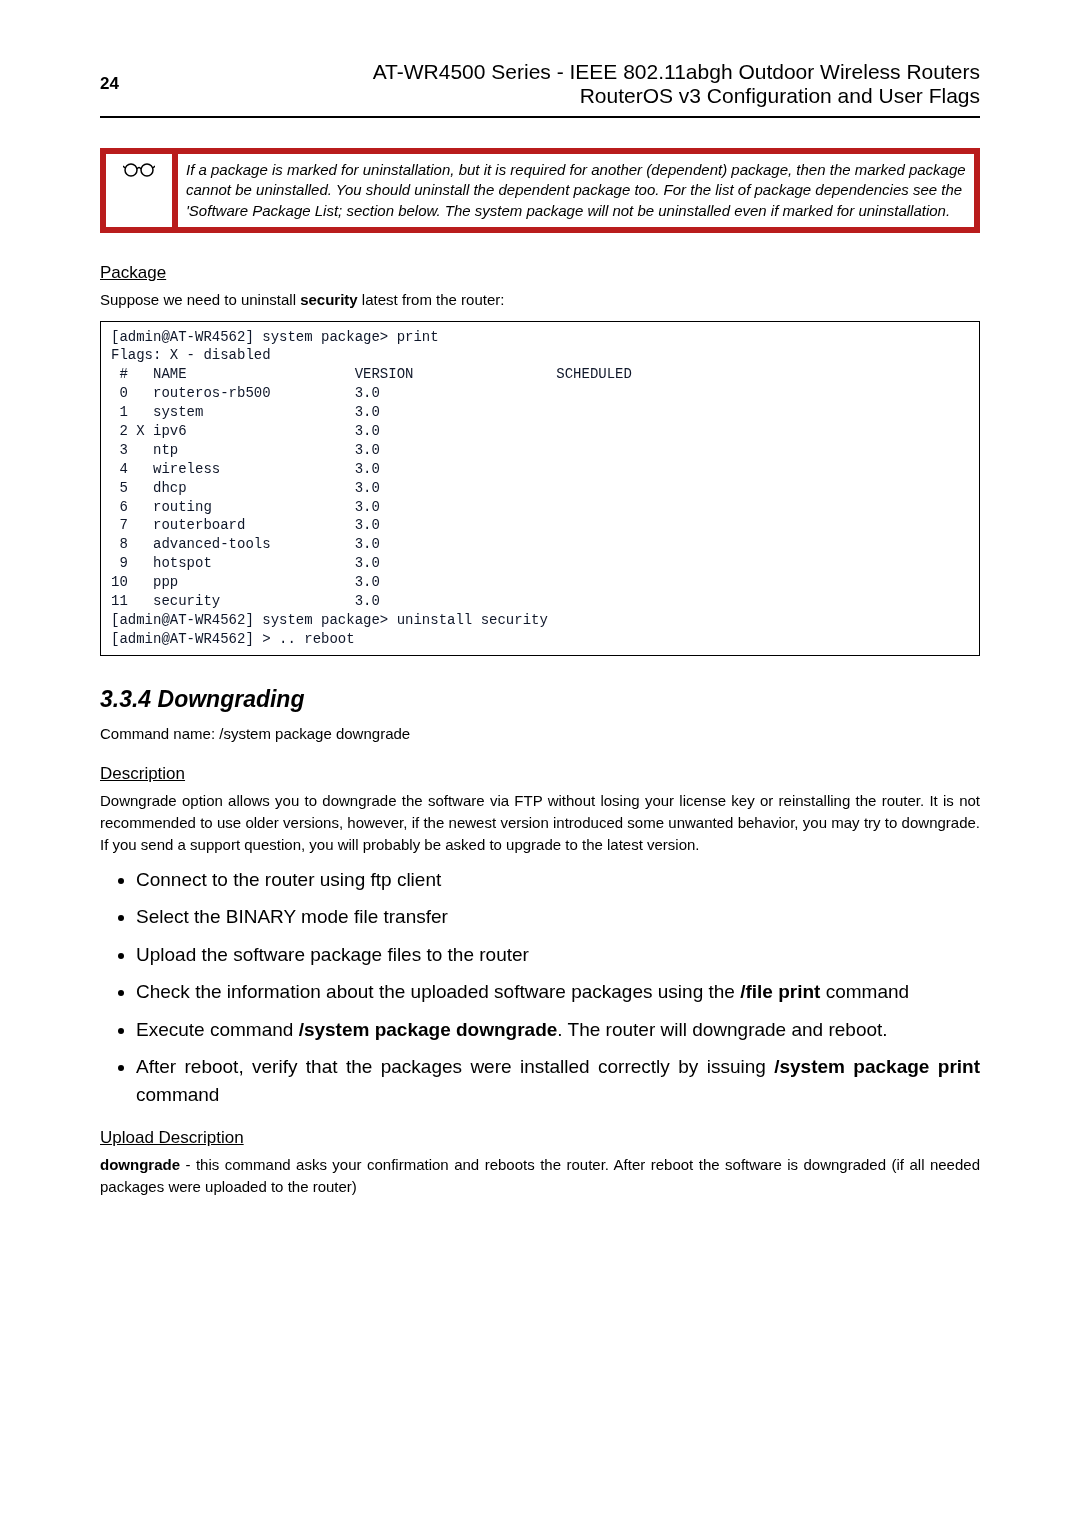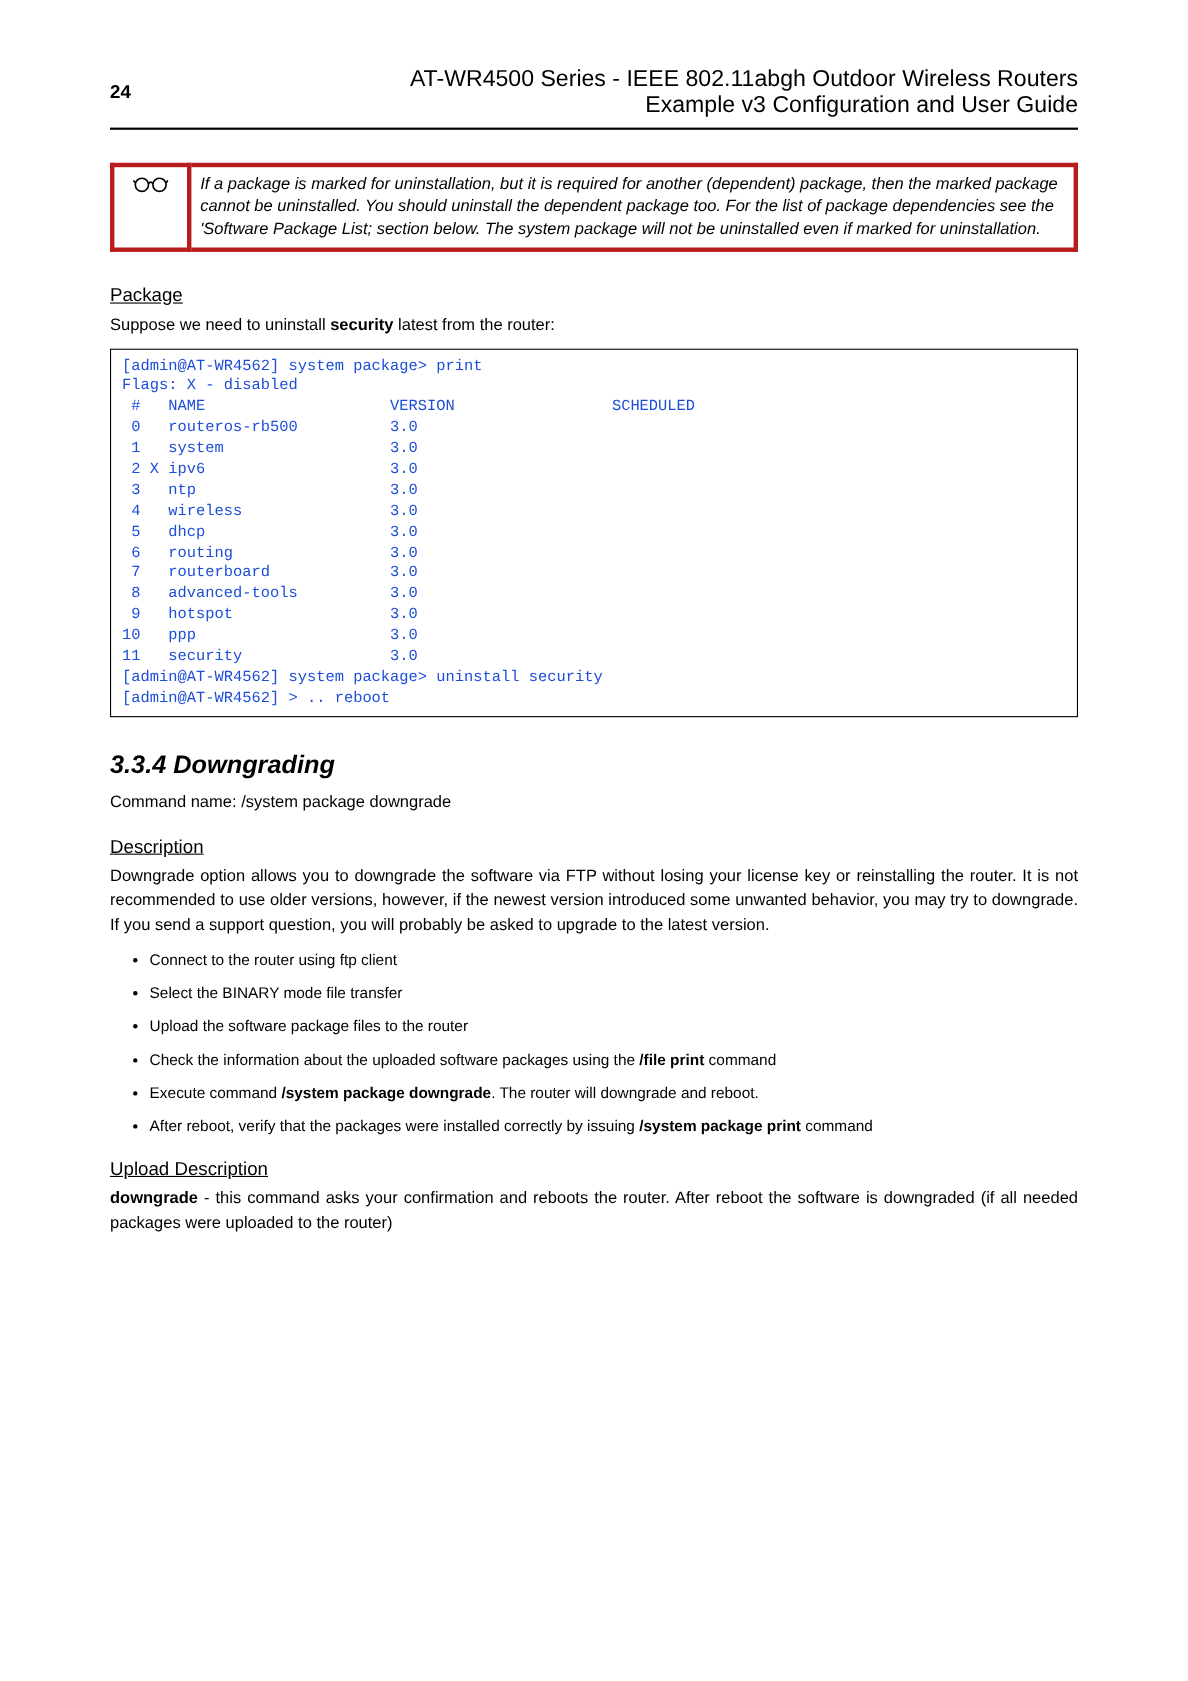--- a/index.html
+++ b/index.html
@@ -34,21 +34,21 @@
       border: none;
       border-top: 2px solid #000;
       margin: 4px 0 30px 0;
     }
     .note-table {
       border-collapse: collapse;
       width: 100%;
       margin-bottom: 30px;
     }
     .note-table td {
-      border: 4px solid #b91c1c;
+      border: 6px solid #b91c1c;
       padding: 6px 8px;
       vertical-align: top;
       font-size: 15px;
     }
     .note-icon-cell {
       width: 50px;
       text-align: center;
       font-size: 22px;
     }
     .note-text {
@@ -65,55 +65,55 @@
     .body-text {
       font-size: 15px;
       line-height: 1.45;
       text-align: justify;
       margin-bottom: 10px;
     }
     .code-block {
       border: 1px solid #000;
       font-family: "Courier New", Courier, monospace;
       font-size: 14px;
-      color: #1d4ed8;
+      color: #0f172a;
       padding: 6px 10px;
       white-space: pre;
       line-height: 1.35;
       margin-bottom: 30px;
     }
     .major-heading {
       font-size: 23px;
       font-weight: bold;
       font-style: italic;
       margin-top: 30px;
       margin-bottom: 10px;
     }
     ul.step-list {
       list-style-type: disc;
       padding-left: 36px;
       margin: 8px 0 16px 0;
     }
     ul.step-list li {
-      font-size: 14px;
+      font-size: 19px;
       line-height: 1.45;
       margin-bottom: 10px;
       text-align: justify;
     }
     .bold { font-weight: bold; }
   </style>
 </head>
 <body>
 
 <div class="page">
   <div class="header">
     <div class="page-number">24</div>
     <div class="header-title">
       <span class="header-title-line1">AT-WR4500 Series - IEEE 802.11abgh Outdoor Wireless Routers</span>
-      <span class="header-title-line2">Example v3 Configuration and User Guide</span>
+      <span class="header-title-line2">RouterOS v3 Configuration and User Flags</span>
     </div>
   </div>
   <hr class="header-rule">
 
   <table class="note-table">
     <tbody>
         <tr>
       <td class="note-icon-cell">
         <span>
           <svg width="32" height="20" viewBox="0 0 32 20">

